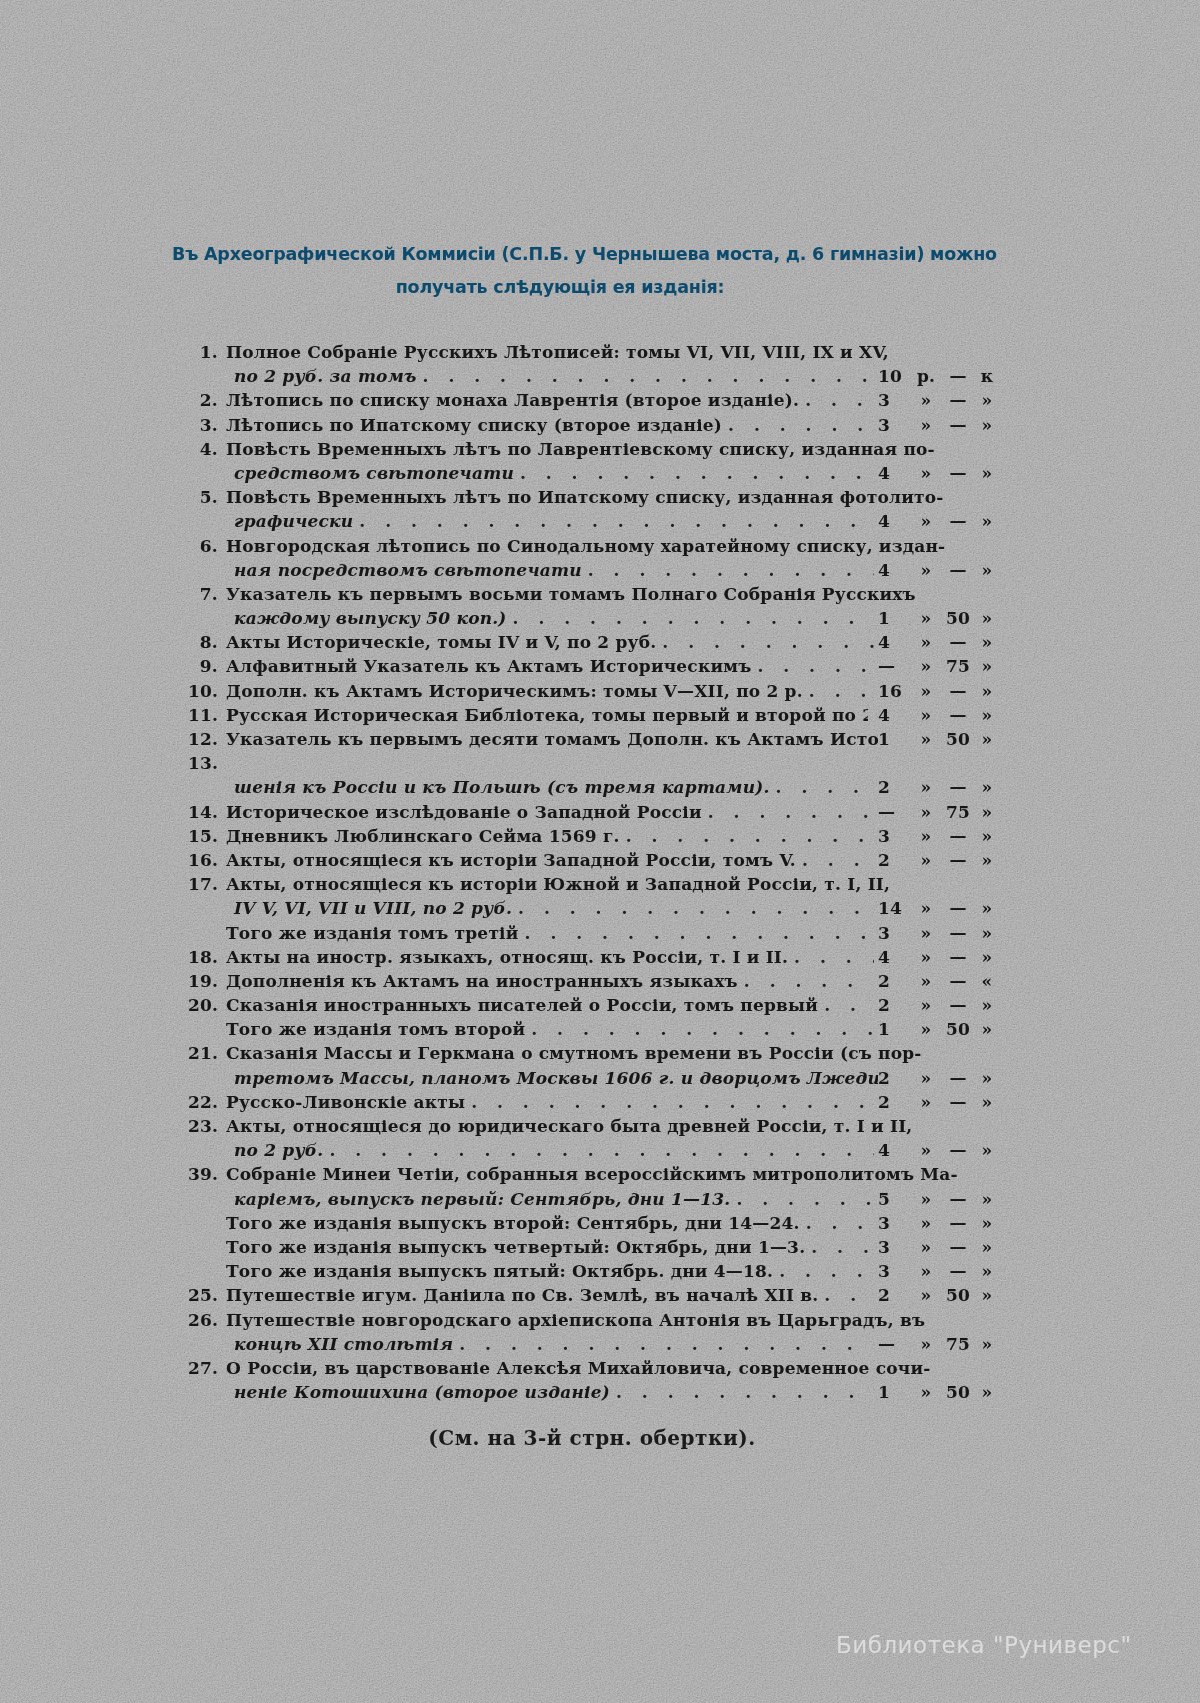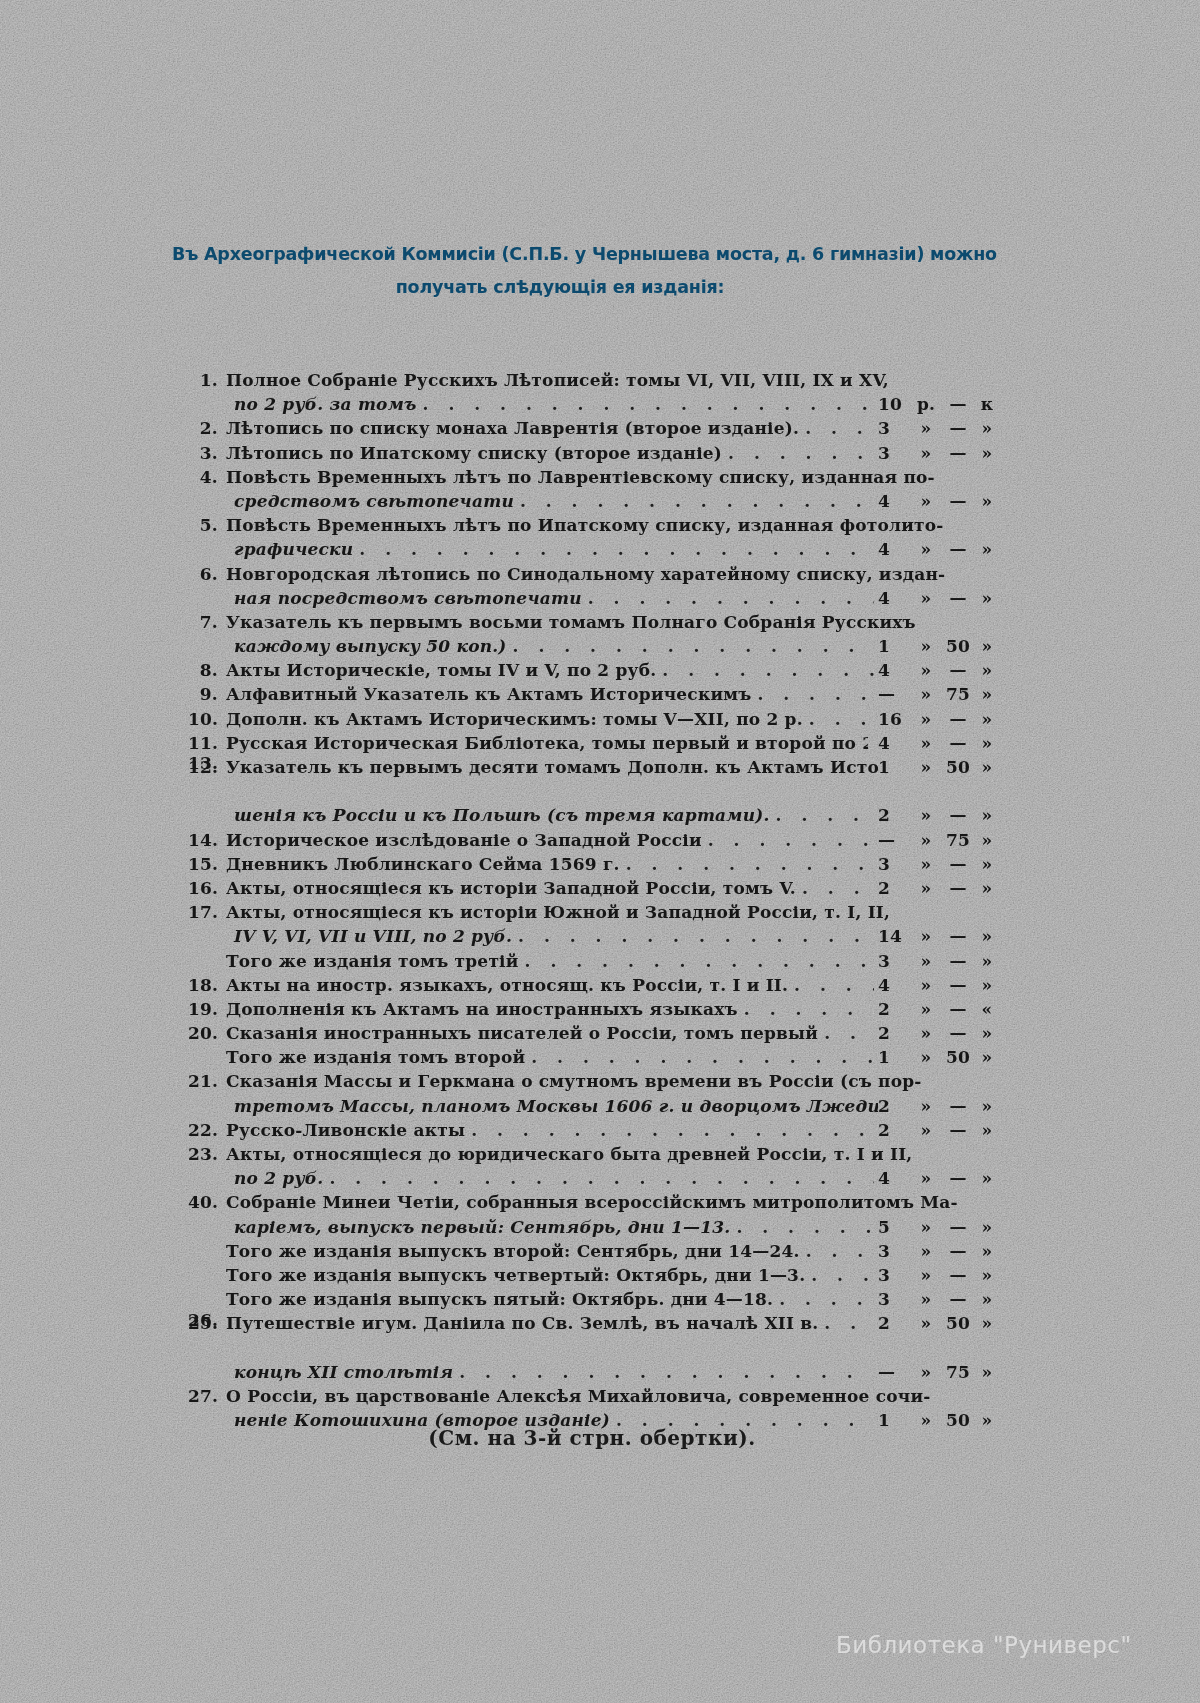--- a/index.html
+++ b/index.html
@@ -43,21 +43,21 @@
     height:24.2px;
     line-height:24.2px;
     white-space:nowrap;
   }
   .num{
     width:30px;
     flex:0 0 30px;
     text-align:right;
     margin-right:8px;
   }
-  .txt{flex:0 1 auto; overflow:hidden;margin-top:28px;}
+  .txt{flex:0 1 auto; overflow:hidden;}
   .txt.cont{padding-left:8px;font-style:italic;}
   .dots{
     flex:1 1 0;
     min-width:0;
     overflow:hidden;
     white-space:nowrap;
     margin:0 4px 0 6px;
     opacity:0.95;
   }
   .dots::after{
@@ -368,21 +368,21 @@
       <div class="row">
         <span class="num"></span>
         <span class="txt cont">по 2 руб.</span>
         <span class="dots"></span>
         <span class="p rub">4</span>
         <span class="p sep">»</span>
         <span class="p kop">—</span>
         <span class="p unit">»</span>
       </div>
       <div class="row">
-        <span class="num">40.</span>
+        <span class="num">39.</span>
         <span class="txt">Собраніе Минеи Четіи, собранныя всероссійскимъ митрополитомъ Ма-</span>
       </div>
       <div class="row">
         <span class="num"></span>
         <span class="txt cont">каріемъ, выпускъ первый: Сентябрь, дни 1—13.</span>
         <span class="dots"></span>
         <span class="p rub">5</span>
         <span class="p sep">»</span>
         <span class="p kop">—</span>
         <span class="p unit">»</span>
@@ -418,20 +418,21 @@
         <span class="num">25.</span>
         <span class="txt">Путешествіе игум. Даніила по Св. Землѣ, въ началѣ XII в.</span>
         <span class="dots"></span>
         <span class="p rub">2</span>
         <span class="p sep">»</span>
         <span class="p kop">50</span>
         <span class="p unit">»</span>
       </div>
       <div class="row">
         <span class="num">26.</span>
+        <span class="txt">Путешествіе новгородскаго архіепископа Антонія въ Царьградъ, въ</span>
       </div>
       <div class="row">
         <span class="num"></span>
         <span class="txt cont">концѣ XII столѣтія</span>
         <span class="dots"></span>
         <span class="p rub">—</span>
         <span class="p sep">»</span>
         <span class="p kop">75</span>
         <span class="p unit">»</span>
       </div>

